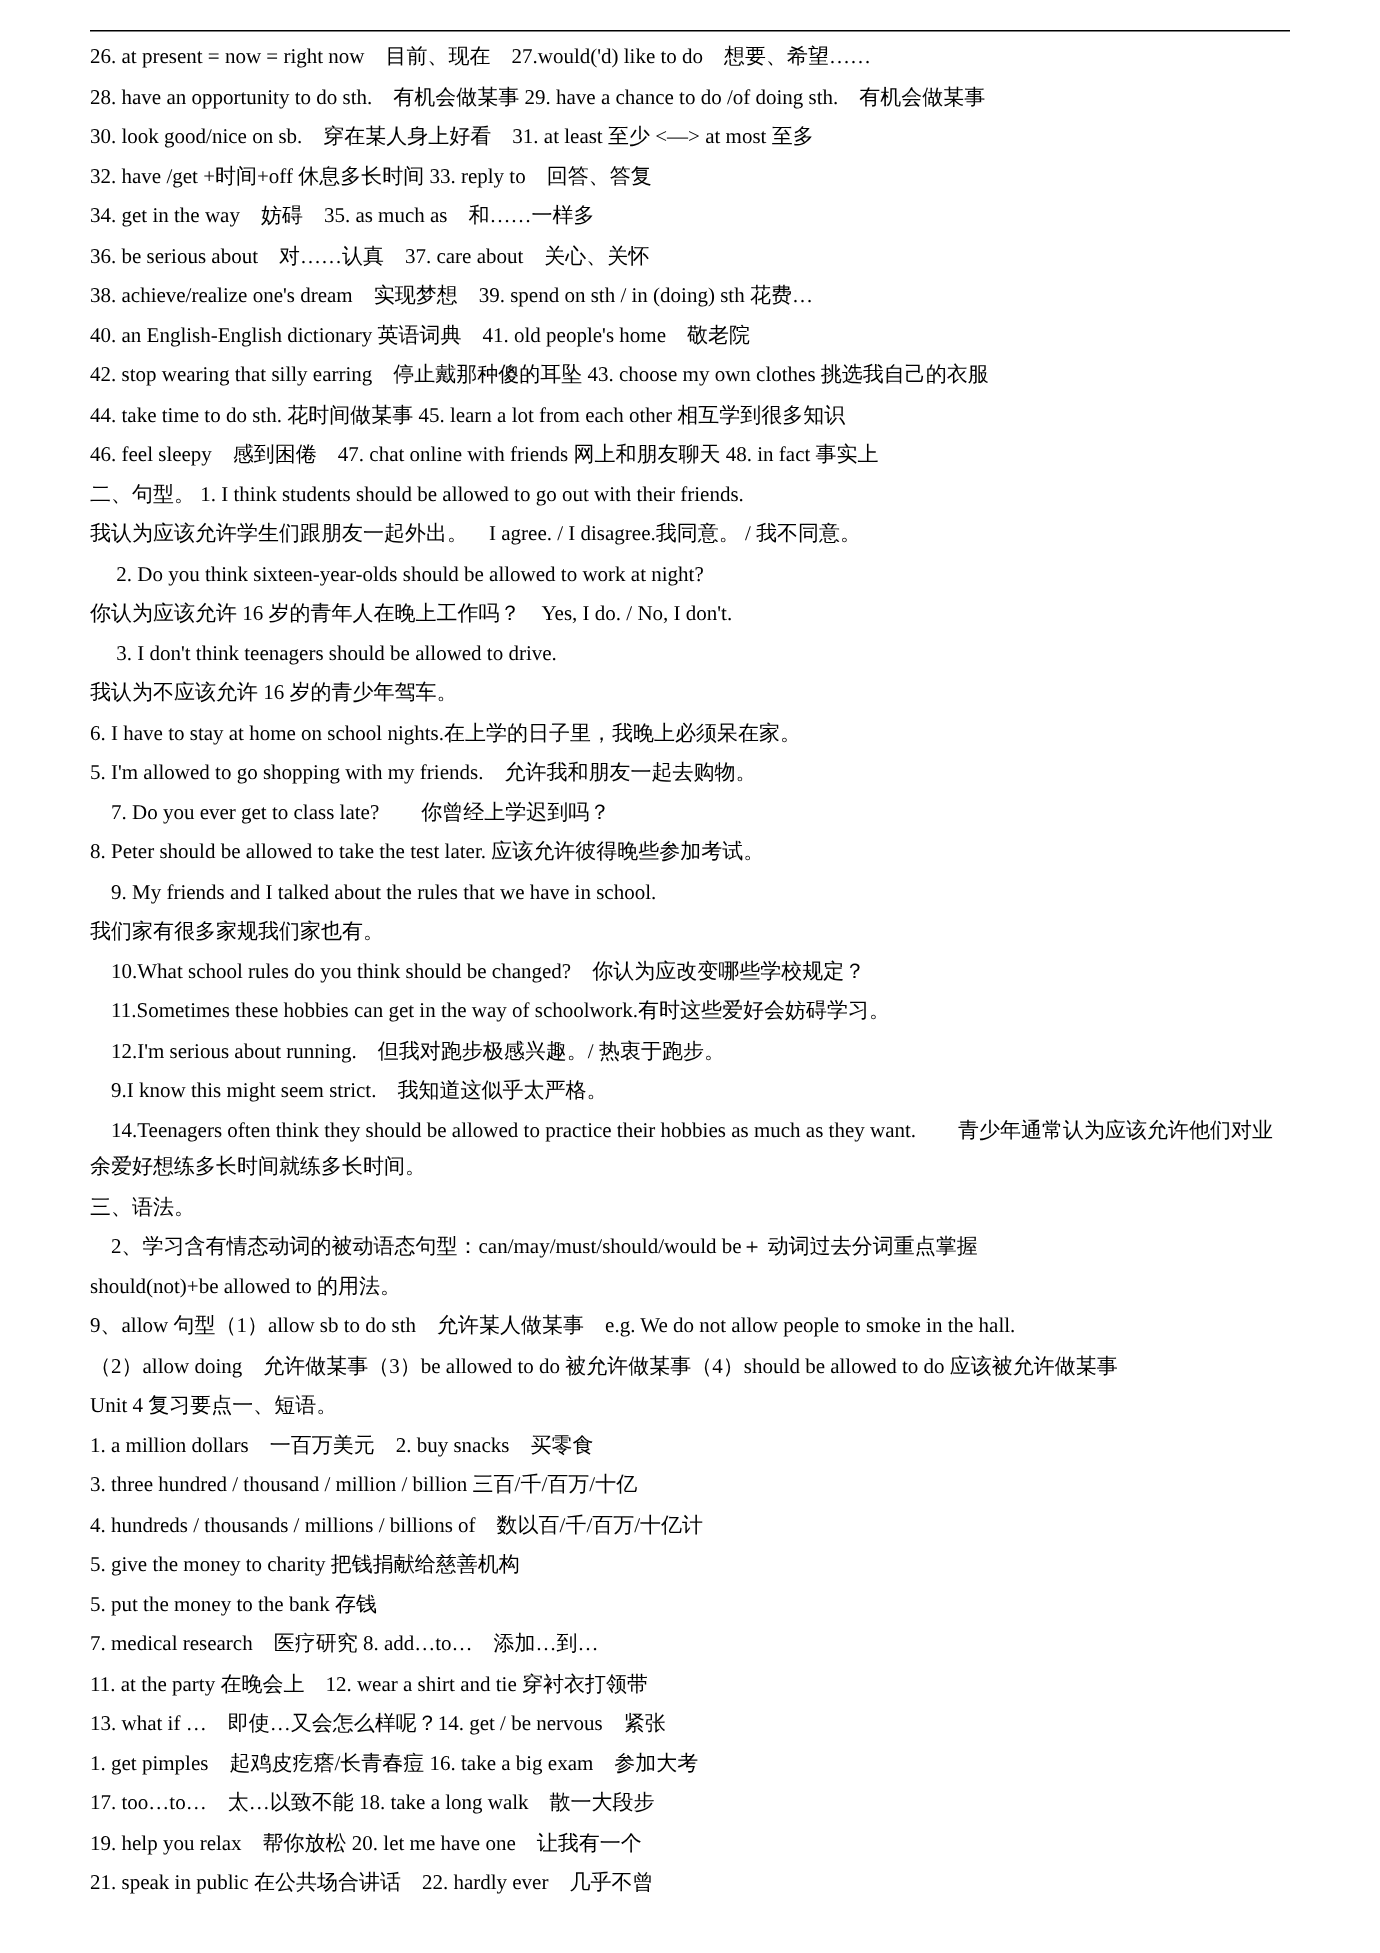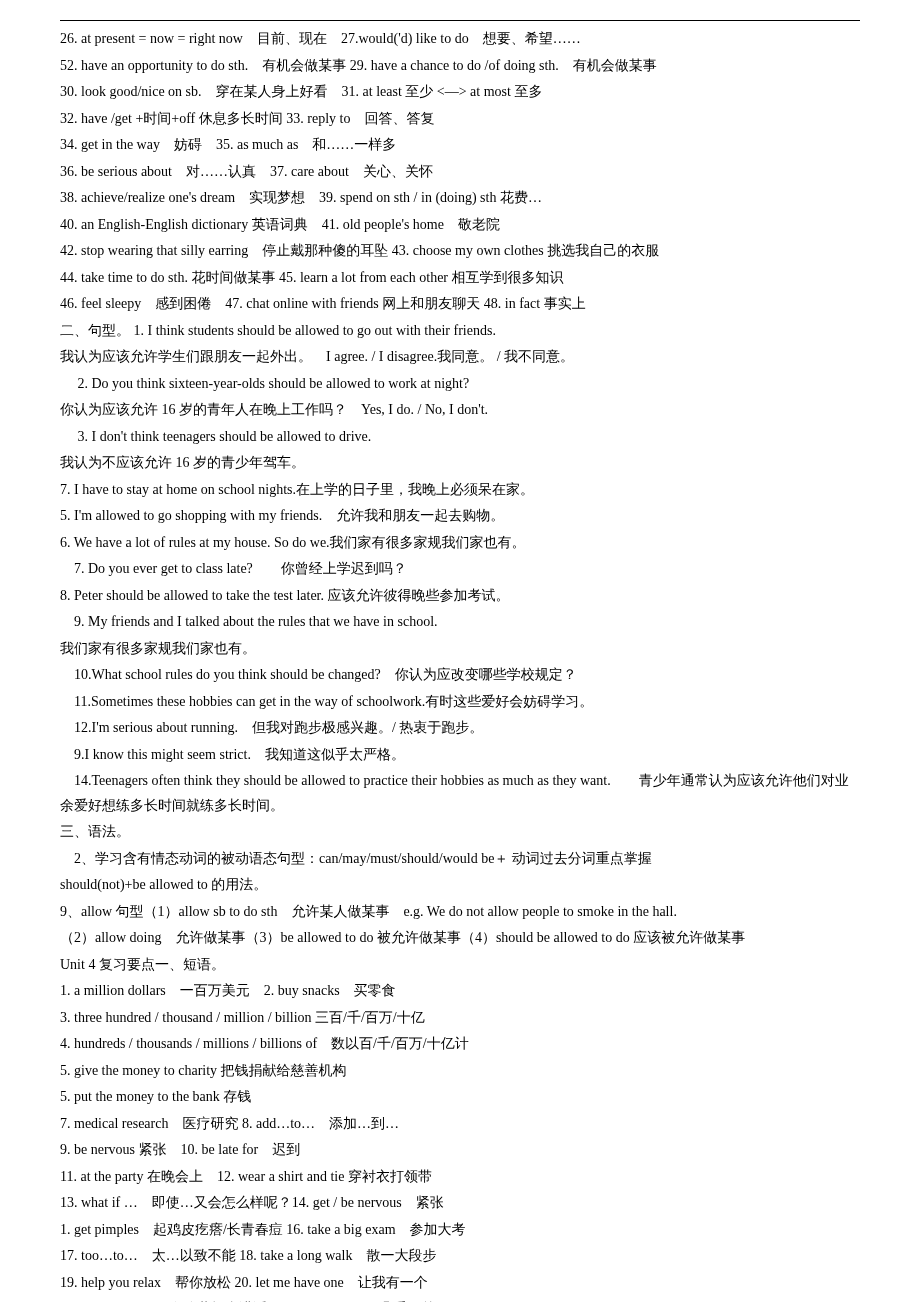--- a/index.html
+++ b/index.html
@@ -28,39 +28,38 @@
       text-indent: 0;
     }
   </style>
 </head>
 <body>
 
 <div class="top-divider"></div>
 
 <div class="content">
 <p>26. at present = now = right now　目前、现在　27.would('d) like to do　想要、希望……</p>
-    <p>52. have an opportunity to do sth.　有机会做某事 29. have a chance to do /of doing sth.　有机会做某事</p>
+    <p>28. have an opportunity to do sth.　有机会做某事 29. have a chance to do /of doing sth.　有机会做某事</p>
     <p>30. look good/nice on sb.　穿在某人身上好看　31. at least 至少 &lt;—&gt; at most 至多</p>
     <p>32. have /get +时间+off 休息多长时间 33. reply to　回答、答复</p>
     <p>34. get in the way　妨碍　35. as much as　和……一样多</p>
     <p>36. be serious about　对……认真　37. care about　关心、关怀</p>
     <p>38. achieve/realize one's dream　实现梦想　39. spend on sth / in (doing) sth 花费…</p>
     <p>40. an English-English dictionary 英语词典　41. old people's home　敬老院</p>
     <p>42. stop wearing that silly earring　停止戴那种傻的耳坠 43. choose my own clothes 挑选我自己的衣服</p>
     <p> 44. take time to do sth. 花时间做某事 45. learn a lot from each other 相互学到很多知识</p>
     <p>46. feel sleepy　感到困倦　47. chat online with friends 网上和朋友聊天 48. in fact 事实上</p>
     <p>二、句型。 1. I think students should be allowed to go out with their friends.</p>
     <p>我认为应该允许学生们跟朋友一起外出。　I agree. / I disagree.我同意。 / 我不同意。</p>
     <p>　 2. Do you think sixteen-year-olds should be allowed to work at night?</p>
     <p>你认为应该允许 16 岁的青年人在晚上工作吗？　Yes, I do. / No, I don't.</p>
     <p>　 3. I don't think teenagers should be allowed to drive.</p>
     <p>我认为不应该允许 16 岁的青少年驾车。</p>
-    <p>7. I have to stay at home on school nights.在上学的日子里，我晚上必须呆在家。</p>
+    <p>6. I have to stay at home on school nights.在上学的日子里，我晚上必须呆在家。</p>
     <p>5. I'm allowed to go shopping with my friends.　允许我和朋友一起去购物。</p>
-    <p>6. We have a lot of rules at my house. So do we.我们家有很多家规我们家也有。</p>
     <p>　7. Do you ever get to class late?　　你曾经上学迟到吗？</p>
     <p>8. Peter should be allowed to take the test later. 应该允许彼得晚些参加考试。</p>
     <p>　9. My friends and I talked about the rules that we have in school.</p>
     <p>我们家有很多家规我们家也有。</p>
     <p>　10.What school rules do you think should be changed?　你认为应改变哪些学校规定？</p>
     <p>　11.Sometimes these hobbies can get in the way of schoolwork.有时这些爱好会妨碍学习。</p>
     <p>　12.I'm serious about running.　但我对跑步极感兴趣。/ 热衷于跑步。</p>
     <p>　9.I know this might seem strict.　我知道这似乎太严格。</p>
     <p>　14.Teenagers often think they should be allowed to practice their hobbies as much as they want.　　青少年通常认为应该允许他们对业余爱好想练多长时间就练多长时间。</p>
     <p>三、语法。</p>
@@ -68,20 +67,19 @@
     <p> should(not)+be allowed to 的用法。</p>
     <p>9、allow 句型（1）allow sb to do sth　允许某人做某事　e.g. We do not allow people to smoke in the hall.</p>
     <p>（2）allow doing　允许做某事（3）be allowed to do 被允许做某事（4）should be allowed to do 应该被允许做某事</p>
     <p>Unit 4 复习要点一、短语。</p>
     <p>1. a million dollars　一百万美元　2. buy snacks　买零食</p>
     <p>3. three hundred / thousand / million / billion 三百/千/百万/十亿</p>
     <p>4. hundreds / thousands / millions / billions of　数以百/千/百万/十亿计</p>
     <p>5. give the money to charity 把钱捐献给慈善机构</p>
     <p>5. put the money to the bank 存钱</p>
     <p>7. medical research　医疗研究 8. add…to…　添加…到…</p>
-    <p>9. be nervous 紧张　10. be late for　迟到</p>
     <p>11. at the party 在晚会上　12. wear a shirt and tie 穿衬衣打领带</p>
     <p>13. what if …　即使…又会怎么样呢？14. get / be nervous　紧张</p>
     <p>1. get pimples　起鸡皮疙瘩/长青春痘 16. take a big exam　参加大考</p>
     <p>17. too…to…　太…以致不能 18. take a long walk　散一大段步</p>
     <p>19. help you relax　帮你放松 20. let me have one　让我有一个</p>
     <p>21. speak in public 在公共场合讲话　22. hardly ever　几乎不曾</p>
   </div>
 
 </body></html>

